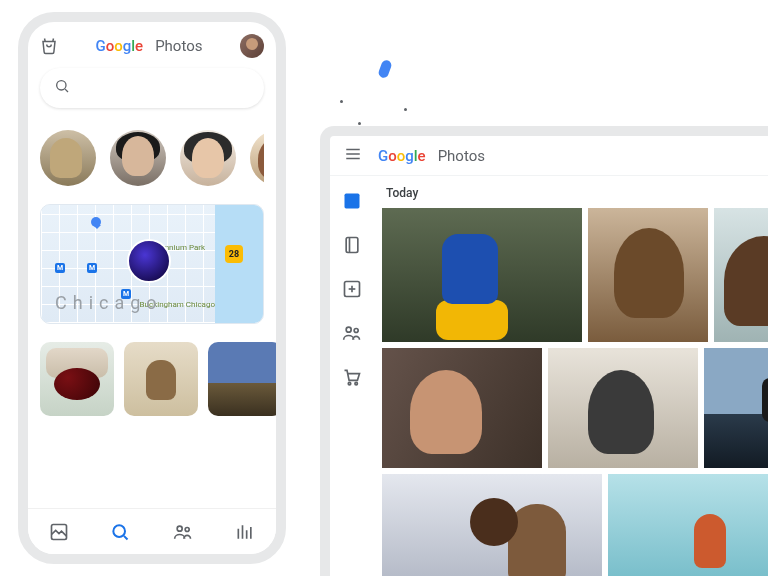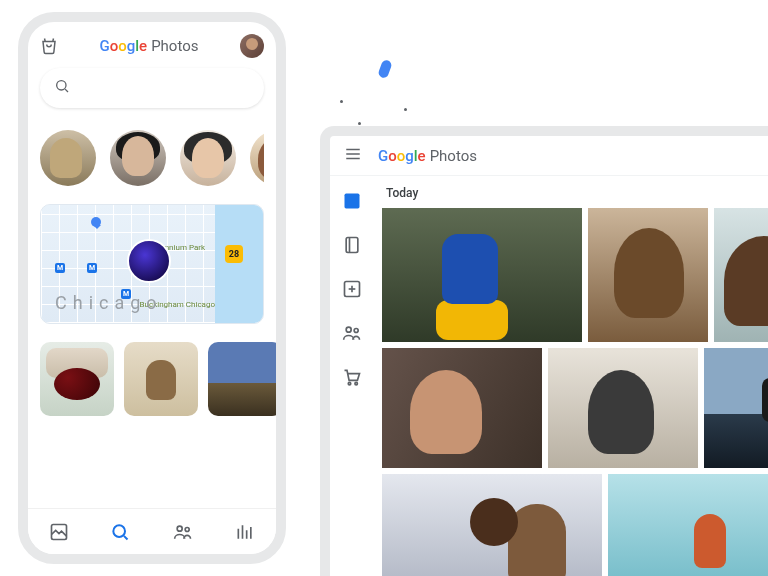--- a/index.html
+++ b/index.html
@@ -11,21 +11,21 @@
   .fleck.f1 { width:10px; height:18px; background:#4285F4; top:60px; left:380px; transform:rotate(20deg); border-radius:6px; }
   .fleck.f2 { width:3px; height:3px; background:#5f6368; top:100px; left:340px; }
   .fleck.f3 { width:3px; height:3px; background:#5f6368; top:108px; left:404px; }
   .fleck.f4 { width:3px; height:3px; background:#5f6368; top:122px; left:358px; }
 
   
   .phone { position:absolute; top:12px; left:18px; width:268px; height:552px; border:10px solid #e7e8e9; border-radius:36px; background:#fff; overflow:hidden; }
   .phone-inner { position:relative; width:100%; height:100%; padding:10px 12px 0; }
   .phone-top { display:flex; align-items:center; justify-content:space-between; height:28px; }
   .shop-icon svg { display:block; }
-  .gp-title { display:flex; align-items:center; gap:4px; font-size:15px; color:#5f6368; }
+  .gp-title { display:flex; align-items:center; gap:12px; font-size:15px; color:#5f6368; }
   .gp-word span:nth-child(1){color:#4285F4}
   .gp-word span:nth-child(2){color:#EA4335}
   .gp-word span:nth-child(3){color:#FBBC05}
   .gp-word span:nth-child(4){color:#4285F4}
   .gp-word span:nth-child(5){color:#34A853}
   .gp-word span:nth-child(6){color:#EA4335}
   .avatar { width:24px; height:24px; border-radius:50%; background:linear-gradient(135deg,#8d6e63,#5d4037); position:relative; overflow:hidden; }
   .avatar:after{content:"";position:absolute;inset:4px 6px 8px 6px;background:#c79b7a;border-radius:50%;}
 
   .searchbar { margin-top:8px; height:40px; border-radius:20px; background:#fff; box-shadow:0 1px 3px rgba(0,0,0,0.12); display:flex; align-items:center; padding:0 14px; gap:10px; }

